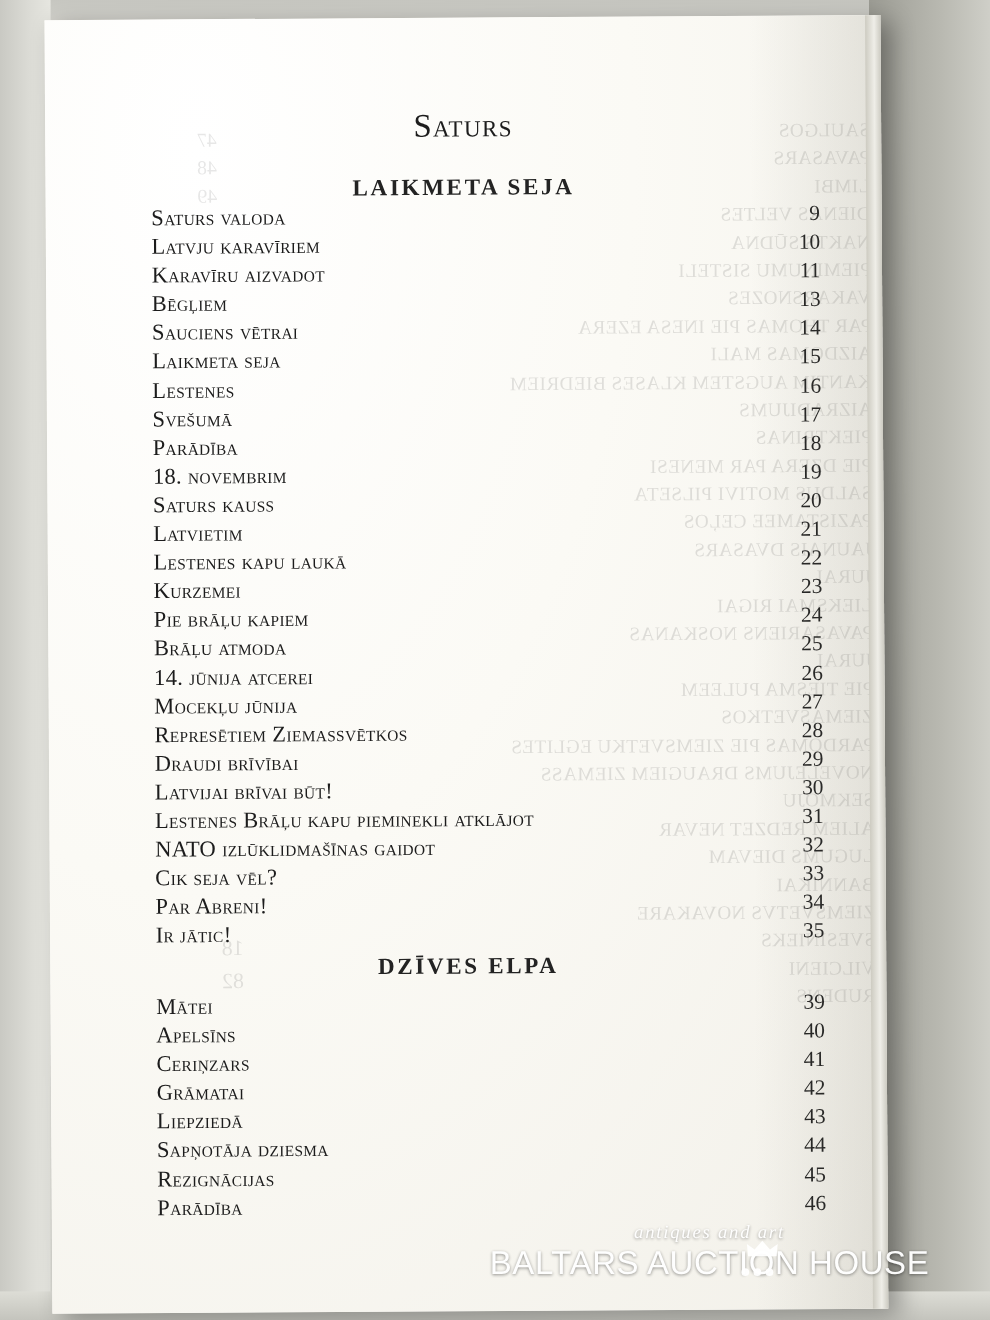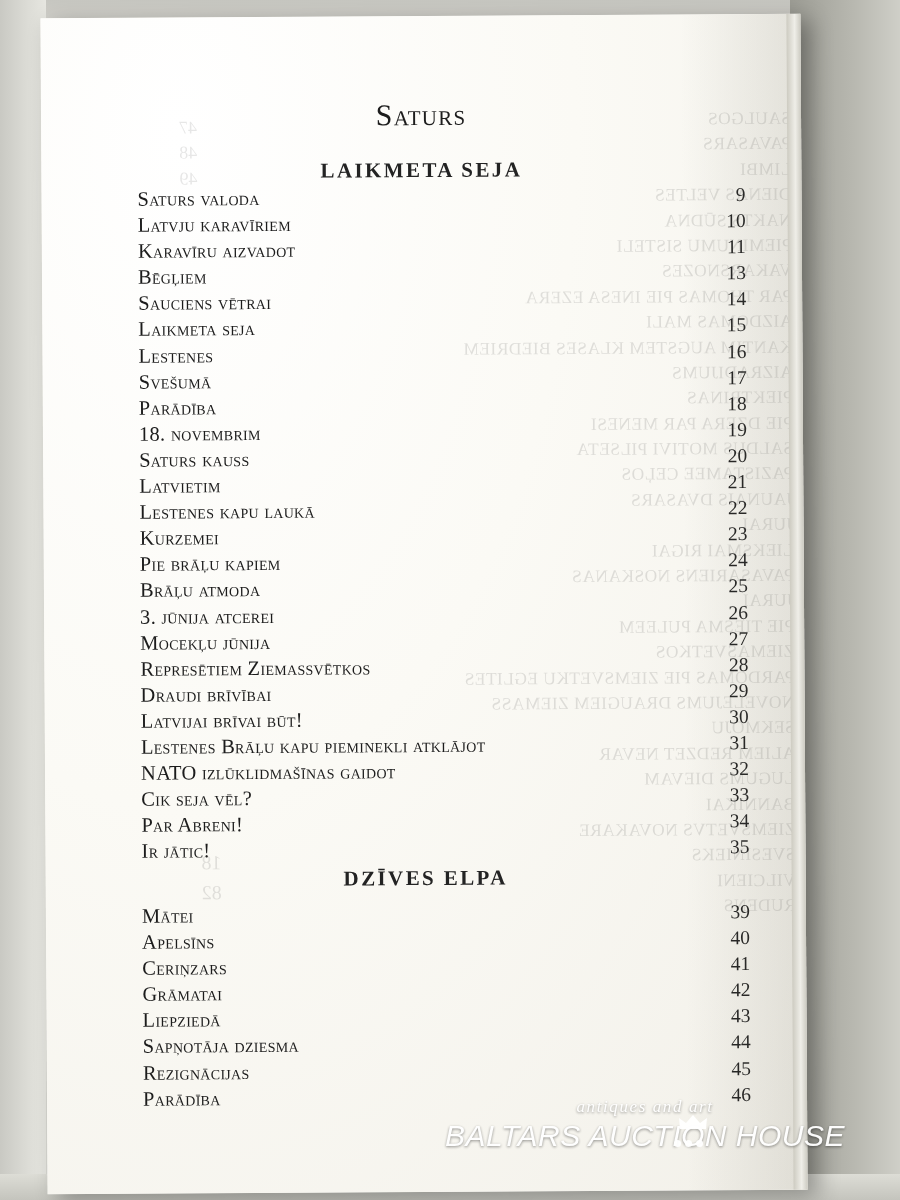--- a/index.html
+++ b/index.html
@@ -186,42 +186,41 @@
     top: 0;
     font-size: 19.5px;
     font-variant: normal;
     letter-spacing: 0;
   }
 
   
   .watermark {
     position: absolute;
     left: 430px;
-    bottom: 47px;
+    bottom: 34px;
     width: 430px;
     text-align: center;
     color: #ffffff;
     text-shadow: 0 1px 3px rgba(0,0,0,0.45);
     pointer-events: none;
   }
   .wm-top {
     font-family: "Liberation Serif", serif;
     font-style: italic;
     font-size: 17px;
     letter-spacing: 1.6px;
     margin-bottom: 2px;
     opacity: 0.95;
   }
   .wm-main {
     font-family: "Liberation Sans", sans-serif;
     font-size: 30px;
     letter-spacing: 0.5px;
     font-weight: normal;
     opacity: 0.97;
-    font-style: italic;
   }
   .wm-crown {
     position: absolute;
     left: 50%;
     margin-left: 33px;
     top: 16px;
     width: 30px;
     height: 18px;
     pointer-events: none;
   }
@@ -312,21 +311,21 @@
           <li class="toc-row"><span class="toc-title">Lestenes</span><span class="toc-page">16</span></li>
           <li class="toc-row"><span class="toc-title">Svešumā</span><span class="toc-page">17</span></li>
           <li class="toc-row"><span class="toc-title">Parādība</span><span class="toc-page">18</span></li>
           <li class="toc-row"><span class="toc-title">18. novembrim</span><span class="toc-page">19</span></li>
           <li class="toc-row"><span class="toc-title">Saturs kauss</span><span class="toc-page">20</span></li>
           <li class="toc-row"><span class="toc-title">Latvietim</span><span class="toc-page">21</span></li>
           <li class="toc-row"><span class="toc-title">Lestenes kapu laukā</span><span class="toc-page">22</span></li>
           <li class="toc-row"><span class="toc-title">Kurzemei</span><span class="toc-page">23</span></li>
           <li class="toc-row"><span class="toc-title">Pie brāļu kapiem</span><span class="toc-page">24</span></li>
           <li class="toc-row"><span class="toc-title">Brāļu atmoda</span><span class="toc-page">25</span></li>
-          <li class="toc-row"><span class="toc-title">3. jūnija atcerei</span><span class="toc-page">26</span></li>
+          <li class="toc-row"><span class="toc-title">14. jūnija atcerei</span><span class="toc-page">26</span></li>
           <li class="toc-row"><span class="toc-title">Mocekļu jūnija</span><span class="toc-page">27</span></li>
           <li class="toc-row"><span class="toc-title">Represētiem Ziemassvētkos</span><span class="toc-page">28</span></li>
           <li class="toc-row"><span class="toc-title">Draudi brīvībai</span><span class="toc-page">29</span></li>
           <li class="toc-row"><span class="toc-title">Latvijai brīvai būt!</span><span class="toc-page">30</span></li>
           <li class="toc-row"><span class="toc-title">Lestenes Brāļu kapu pieminekli atklājot</span><span class="toc-page">31</span></li>
           <li class="toc-row"><span class="toc-title">NATO izlūklidmašīnas gaidot</span><span class="toc-page">32</span></li>
           <li class="toc-row"><span class="toc-title">Cik seja vēl?</span><span class="toc-page">33</span></li>
           <li class="toc-row"><span class="toc-title">Par Abreni!</span><span class="toc-page">34</span></li>
           <li class="toc-row"><span class="toc-title">Ir jātic!</span><span class="toc-page">35</span></li>
         </ul>

